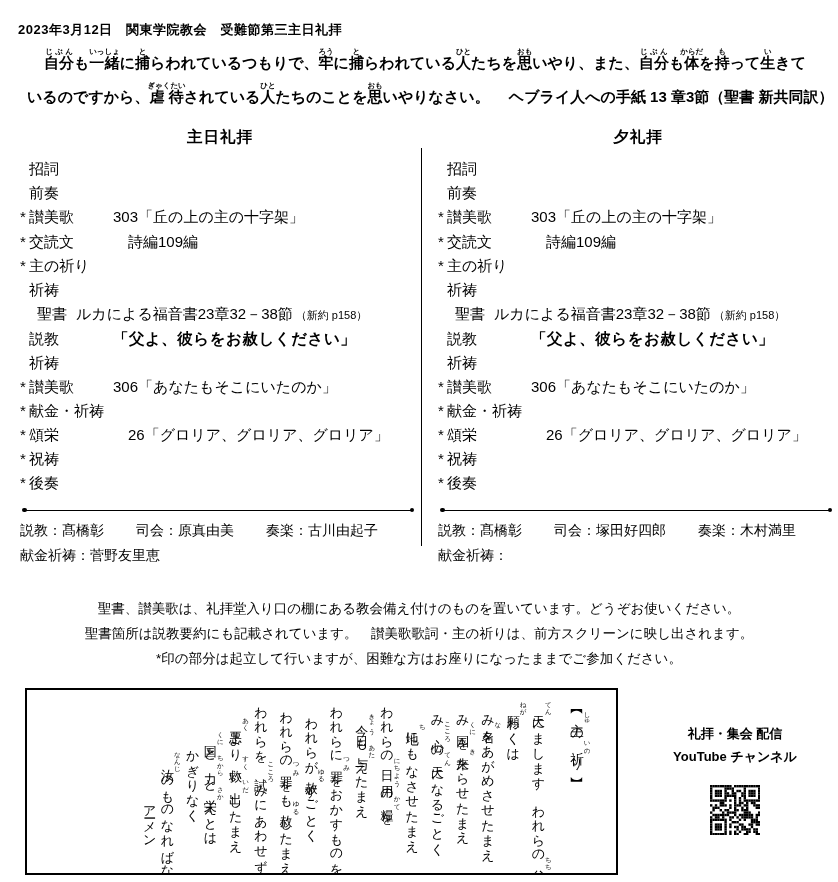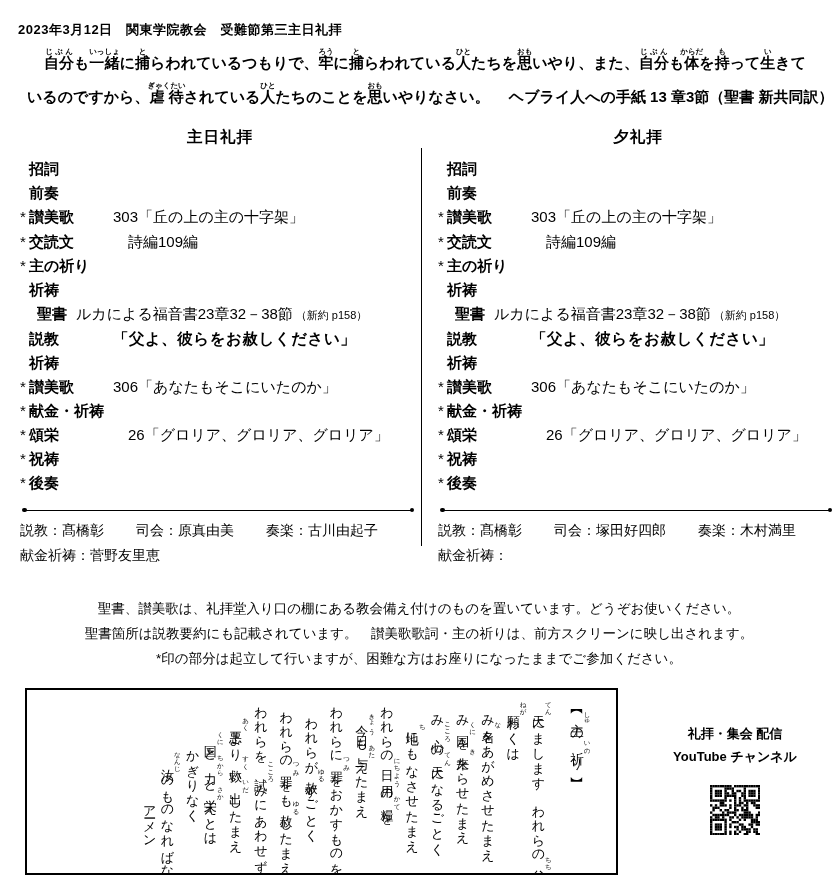--- a/index.html
+++ b/index.html
@@ -18,21 +18,21 @@
 
   .columns{position:absolute;left:0;top:0;width:838px;height:882px;}
   .col{position:absolute;top:127px;width:400px;}
   .col.c0{left:20px;} .col.c1{left:438px;}
   .vdivider{position:absolute;left:421px;top:148px;width:1px;height:398px;background:#000;}
 
   .svc-title{margin:0;text-align:center;font-size:15.5px;font-weight:bold;letter-spacing:1px;}
   .items{margin-top:12px;}
   .item-row{display:flex;align-items:baseline;height:24.2px;font-size:15px;}
   .star{width:9px;flex:none;}
-  .lab{min-width:84px;flex:none;white-space:pre;font-weight:bold;}
+  .lab{min-width:84px;flex:none;white-space:pre;}
   .lab.inline{min-width:0;margin-right:9px;margin-left:8px;}
   .val{white-space:pre;}
   .val.bold{font-weight:bold;font-size:15.5px;letter-spacing:0.5px;}
   .note{font-size:11px;margin-left:3px;white-space:pre;}
 
   .rule{position:relative;margin:11px 8px 0 4px;border-top:1.3px solid #000;}
   .rule::before,.rule::after{content:"";position:absolute;top:-3px;width:4.5px;height:4.5px;
       background:#000;border-radius:50%;}
   .rule::before{left:-2px;} .rule::after{right:-2px;}
 

